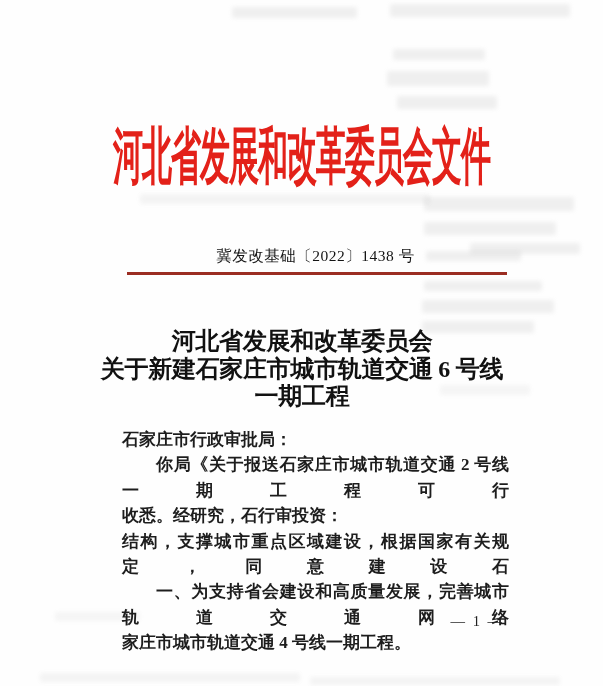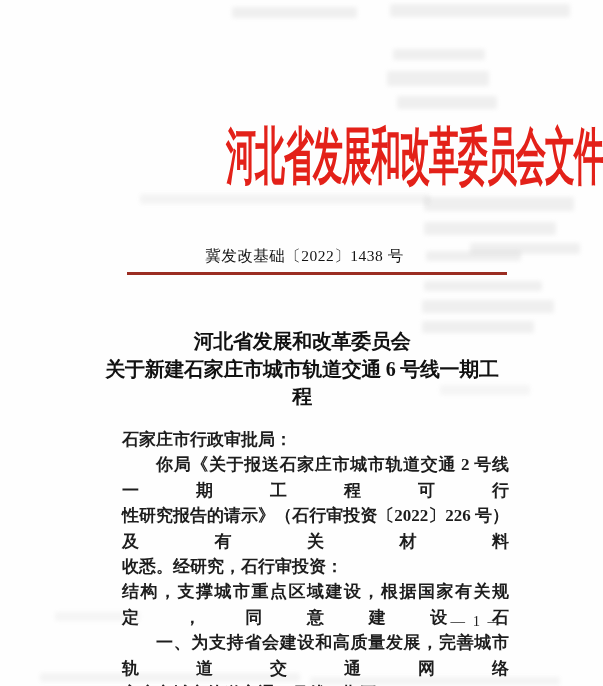--- a/index.html
+++ b/index.html
@@ -37,37 +37,37 @@
   .b14 { left:440px; top:385px; width:90px;  height:10px; opacity:.6; }
   .b15 { left:55px;  top:612px; width:85px;  height:9px;  opacity:.6; }
   .b16 { left:40px;  top:673px; width:260px; height:9px;  opacity:.7; }
   .b17 { left:310px; top:677px; width:250px; height:8px;  opacity:.7; }
 
   
   .red-header {
     position: absolute;
     left: 0; top: 121px;
     width: 603px; height: 72px;
-    display: flex; align-items: center; justify-content: flex-end;
+    display: flex; align-items: center; justify-content: center;
   }
   .red-header-text {
     font-family: "DejaVu Sans", "Liberation Sans", sans-serif;
     font-weight: 900;
     font-size: 30px;
     letter-spacing: -1px;
     color: #e32119;
     transform: scaleY(2.05);
     transform-origin: center;
     white-space: nowrap;
   }
 
   
   .doc-number {
     position: absolute;
-    left: 111px; top: 246px;
+    left: 122px; top: 246px;
     width: 387px;
     text-align: center;
     font-size: 15.5px;
     letter-spacing: 0.5px;
     color: #141414;
   }
 
   
   .red-rule {
     position: absolute;
@@ -76,21 +76,21 @@
     background: #9b2d22;
   }
 
   
   .doc-title {
     position: absolute;
     left: 97px; top: 328px;
     width: 410px;
     text-align: center;
     font-weight: bold;
-    font-size: 20px;
+    font-size: 24px;
     line-height: 27.5px;
     color: #111111;
     letter-spacing: -0.3px;
   }
 
   
   .body-block {
     position: absolute;
     left: 122px; top: 427px;
     width: 387px;
@@ -147,21 +147,20 @@
   <div class="red-rule"></div>
 
   <div class="doc-title">
     <div class="doc-title-line">河北省发展和改革委员会</div>
     <div class="doc-title-line">关于新建石家庄市城市轨道交通 6 号线一期工程</div>
   </div>
 
   <div class="body-block">
     <div class="body-line">石家庄市行政审批局：</div>
     <div class="body-line indent fill">你局《关于报送石家庄市城市轨道交通 2 号线一期工程可行</div>
-    <div class="body-line fill">性研究报告的请示》（石行审投资〔2022〕226 号）及有关材料</div>
     <div class="body-line">收悉。经研究，石行审投资：</div>
     <div class="body-line fill">结构，支撑城市重点区域建设，根据国家有关规定，同意建设石</div>
     <div class="body-line indent fill">一、为支持省会建设和高质量发展，完善城市轨道交通网络</div>
     <div class="body-line">家庄市城市轨道交通 4 号线一期工程。</div>
   </div>
 
   <div class="page-number">— 1 —</div>
 
 </div>
 

